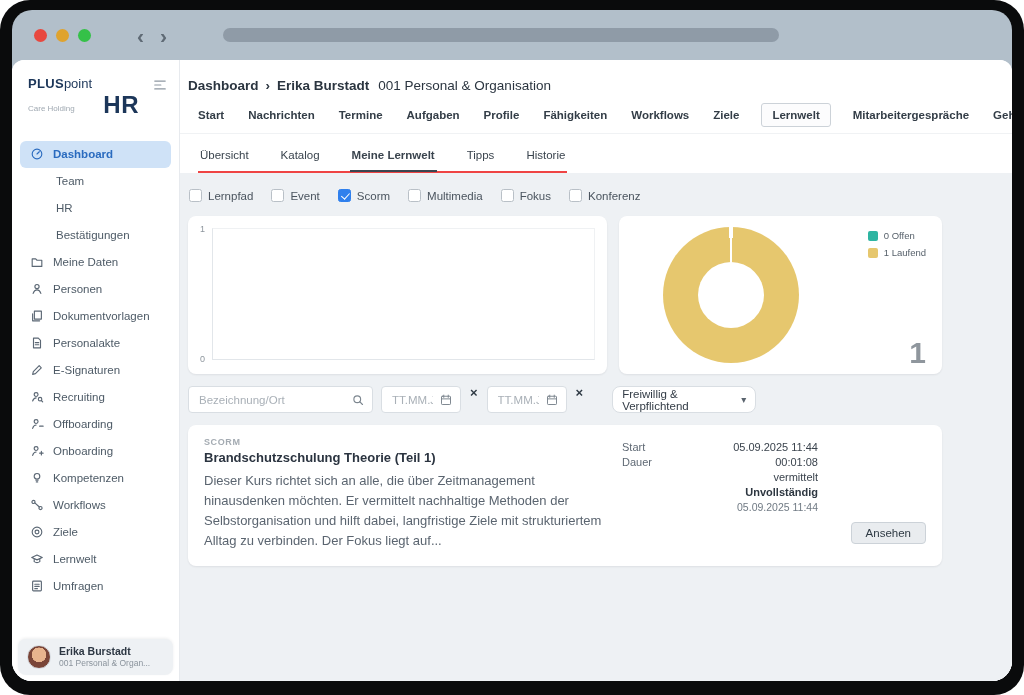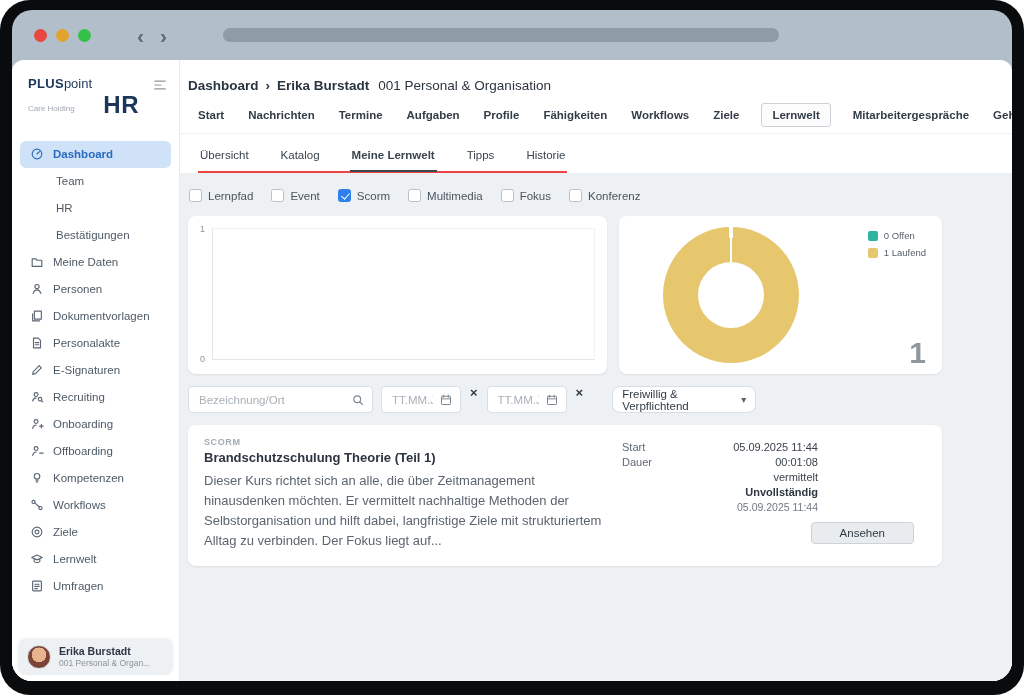--- a/index.html
+++ b/index.html
@@ -93,21 +93,21 @@
   .course-left{width:400px;flex:none;}
   .course-type{font-size:9px;color:#a4abb2;letter-spacing:.6px;font-weight:700;}
   .course-title{font-size:13px;font-weight:700;color:#2b3440;margin:3px 0 6px;}
   .course-desc{font-size:13px;color:#5b6570;line-height:1.55;}
   .meta{display:grid;grid-template-columns:auto 1fr;column-gap:26px;row-gap:3px;font-size:11px;align-content:start;width:196px;flex:none;margin-top:4px;}
   .ml{color:#5f6974;}
   .mv{text-align:right;color:#3a434d;}
   .mv.strong{font-weight:700;color:#2d3640;}
   .mv.muted{color:#707a84;font-size:10.5px;}
   .course-right{flex:1;position:relative;}
-  .btn{position:absolute;right:12px;bottom:8px;background:#e9ecef;border:1px solid #ccd2d8;border-radius:4px;padding:4px 28px;font-size:11.5px;color:#2f3a44;cursor:pointer;font-family:inherit;}
+  .btn{position:absolute;right:0;bottom:8px;background:#e9ecef;border:1px solid #ccd2d8;border-radius:4px;padding:4px 14px;font-size:11.5px;color:#2f3a44;cursor:pointer;font-family:inherit;}
 </style>
 </head>
 <body>
 
 <div class="frame">
   <div class="screen">
 
     <div class="chrome">
       <div class="lights">
         <span class="light red"></span>
@@ -195,31 +195,31 @@
                 <path d="M3 12.6c.8-2.4 2.3-3.6 4-3.6"></path>
                 <circle cx="11.5" cy="10.5" r="2"></circle>
                 <path d="M13 12l1.5 1.5"></path>
               </svg>
             <span>Recruiting</span>
           </div>
           <div class="nav-item">
             <svg class="nico" viewBox="0 0 16 16">
                 <circle cx="7" cy="5.2" r="2.2"></circle>
                 <path d="M3 13c.8-2.5 2.4-3.8 4-3.8"></path>
-                <path d="M11 10.5h4M13 8.5v4"></path>
-              </svg>
-            <span>Onboarding</span>
+                <path d="M11 10.5h4"></path>
+              </svg>
+            <span>Offboarding</span>
           </div>
           <div class="nav-item">
             <svg class="nico" viewBox="0 0 16 16">
                 <circle cx="7" cy="5.2" r="2.2"></circle>
                 <path d="M3 13c.8-2.5 2.4-3.8 4-3.8"></path>
-                <path d="M11 10.5h4"></path>
-              </svg>
-            <span>Offboarding</span>
+                <path d="M11 10.5h4M13 8.5v4"></path>
+              </svg>
+            <span>Onboarding</span>
           </div>
           <div class="nav-item">
             <svg class="nico" viewBox="0 0 16 16">
                 <circle cx="8" cy="6" r="3.2"></circle>
                 <path d="M6.8 10.5h2.4M7.2 12.5h1.6"></path>
               </svg>
             <span>Kompetenzen</span>
           </div>
           <div class="nav-item">
             <svg class="nico" viewBox="0 0 16 16">

